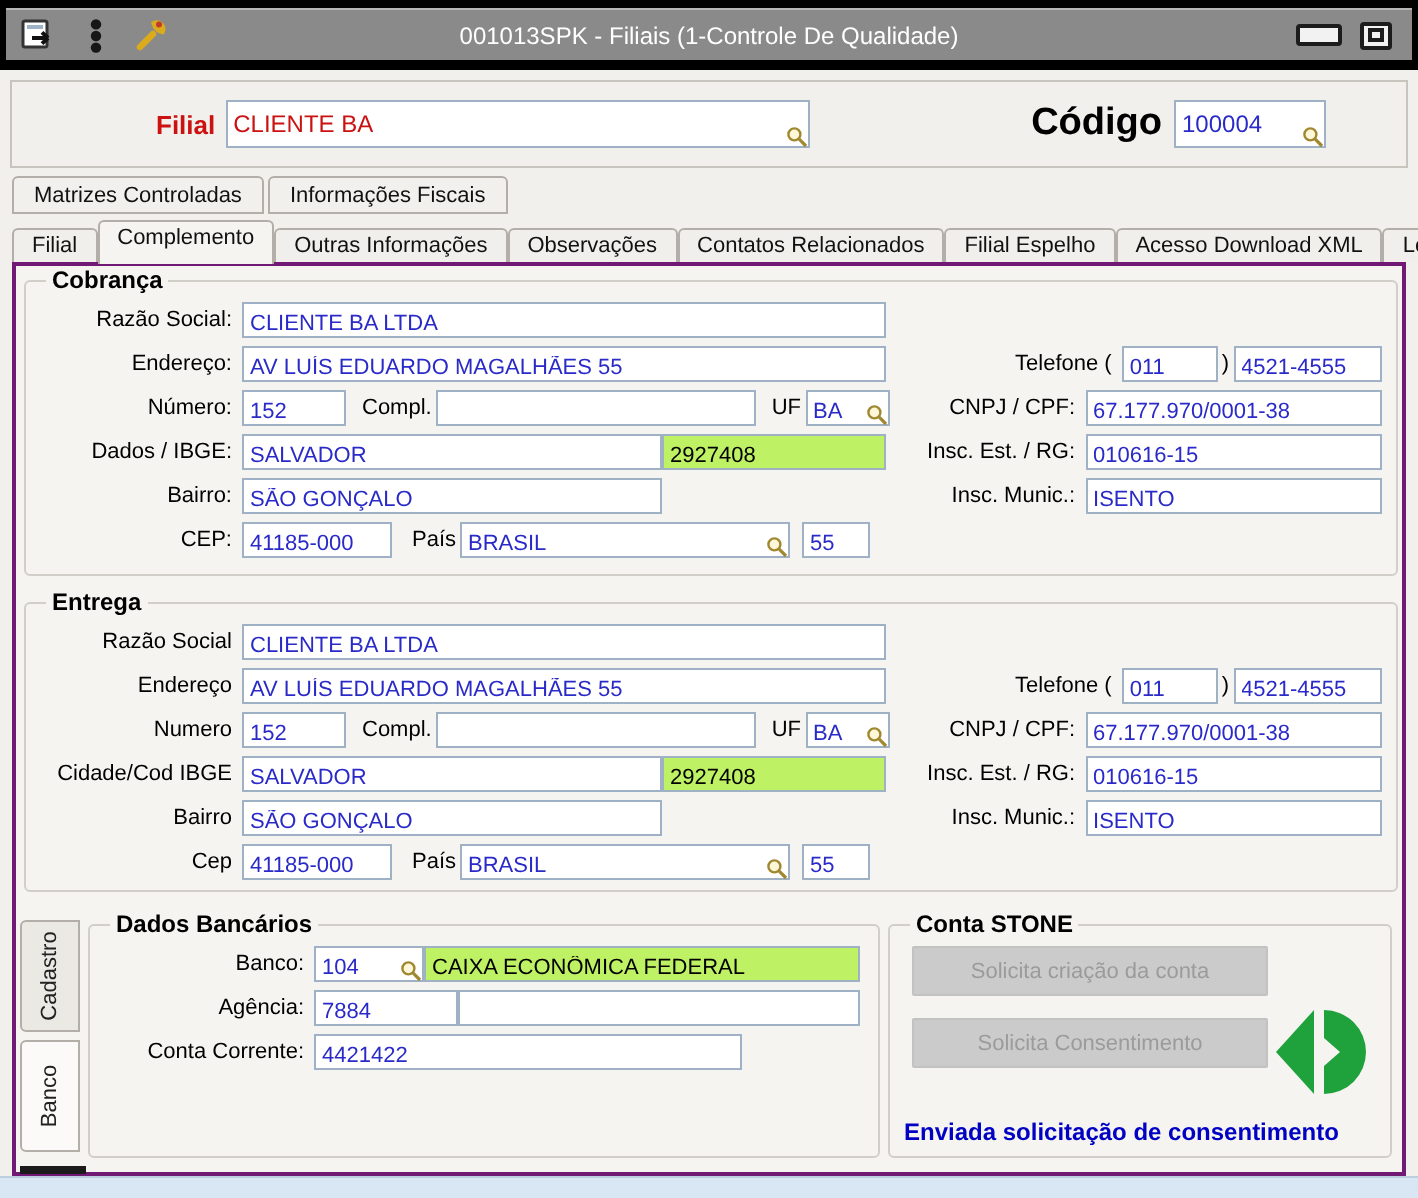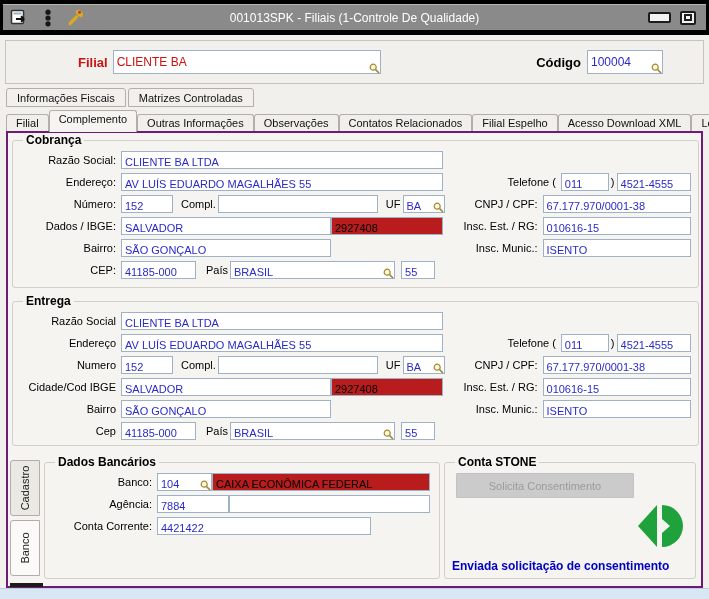--- a/index.html
+++ b/index.html
@@ -10,28 +10,28 @@
   .tb-title{position:absolute;left:0;right:0;text-align:center;color:#fff;font-size:12px;}
   .winbtns{margin-left:auto;display:flex;align-items:center;gap:9px;margin-right:10px;z-index:2;}
   .btn-min{width:19px;height:7px;background:#f2f2f2;border:2px solid #1c1c1c;border-radius:2px;}
   .btn-restore{width:12px;height:10px;background:#f2f2f2;border:2px solid #1c1c1c;border-radius:2px;position:relative;}
   .btn-restore::after{content:"";position:absolute;left:2px;top:1px;width:4px;height:3px;border:2px solid #1c1c1c;}
   .main{position:absolute;top:35px;left:0;right:0;bottom:0;background:#f1f0ec;}
   .bottom-strip{position:absolute;left:0;right:0;bottom:0;height:10px;background:#d9e7f5;border-top:1px solid #bccfe0;}
   .header-panel{position:absolute;top:5px;left:5px;right:5px;height:44px;border:1px solid #c7c4be;
     display:flex;align-items:center;box-sizing:border-box;}
   .lbl-filial{margin-left:72px;font-weight:bold;color:#cc1111;font-size:13px;padding-right:5px;}
-  .lbl-codigo{margin-left:auto;font-weight:bold;color:#000;font-size:13px;padding-right:6px;}
+  .lbl-codigo{margin-left:auto;font-weight:bold;color:#000;font-size:19px;padding-right:6px;}
   .fld{position:relative;display:inline-block;border:1px solid #9fb1c4;background:#fff;height:18px;box-sizing:border-box;vertical-align:middle;}
   .fld input{width:100%;height:100%;border:none;background:transparent;color:#2a2ac8;
     font-family:"Liberation Sans","DejaVu Sans",sans-serif;font-size:11px;padding:0 3px;box-sizing:border-box;outline:none;}
   .fld.big{height:24px;}
   .fld.big input{font-size:12px;}
   .fld.red input{color:#cc1111;}
-  .fld.dis{background:#b91c1c;text-decoration:underline;}
+  .fld.dis{background:#bef264;text-decoration:underline;}
   .fld.dis input{color:#000;}
   .mag{position:absolute;right:0;bottom:-1px;}
   .tabs-top{position:absolute;top:53px;left:6px;display:flex;gap:2px;}
   .tab1{background:#f2f0ec;border:1px solid #b3afa8;border-radius:3px 3px 0 0;padding:3px 10px 2px;font-size:11px;color:#111;}
   .tabs-main{position:absolute;top:74px;left:6px;right:6px;height:22px;display:flex;align-items:flex-end;}
   .tab2{background:#f1efeb;border:1px solid #b3afa8;border-bottom:none;border-radius:3px 3px 0 0;
     padding:2px 9px;font-size:11px;color:#111;height:17px;box-sizing:border-box;white-space:nowrap;}
   .tab2.active{background:#f5f4f0;height:22px;padding-top:2px;position:relative;z-index:3;margin-bottom:-1px;}
   .content{position:absolute;top:96px;left:6px;right:6px;bottom:11px;background:#f5f4f0;border:2px solid #701a75;}
   fieldset{border:1px solid #d2cfc8;border-radius:3px;margin:0;padding:1px 7px 3px 7px;position:absolute;box-sizing:border-box;background:#f5f4f0;}
@@ -83,40 +83,40 @@
   <div class="winbtns">
     <div class="btn-min"></div>
     <div class="btn-restore"></div>
   </div>
 </div>
 
 <div class="main">
 
   <div class="header-panel">
     <span class="lbl-filial">Filial</span>
-    <span class="fld big red" style="width:268px">
+    <span class="fld big red" style="width:292px">
       <input value="CLIENTE BA" style="">
       <svg class="mag" width="11" height="11" viewBox="0 0 11 11">
         <circle cx="4.2" cy="4.2" r="3" fill="#fdf6d8" stroke="#a08830" stroke-width="1.2"></circle>
         <line x1="6.6" y1="6.6" x2="10" y2="10" stroke="#a08830" stroke-width="1.6"></line>
       </svg>
     </span>
     <span class="lbl-codigo">Código</span>
     <span class="fld big" style="width:76px;margin-right:40px">
       <input value="100004" style="">
       <svg class="mag" width="11" height="11" viewBox="0 0 11 11">
         <circle cx="4.2" cy="4.2" r="3" fill="#fdf6d8" stroke="#a08830" stroke-width="1.2"></circle>
         <line x1="6.6" y1="6.6" x2="10" y2="10" stroke="#a08830" stroke-width="1.6"></line>
       </svg>
     </span>
   </div>
 
   <div class="tabs-top">
+    <div class="tab1">Matrizes Controladas</div>
     <div class="tab1">Informações Fiscais</div>
-    <div class="tab1">Matrizes Controladas</div>
   </div>
 
   <div class="tabs-main">
     <div class="tab2">Filial</div>
     <div class="tab2 active">Complemento</div>
     <div class="tab2">Outras Informações</div>
     <div class="tab2">Observações</div>
     <div class="tab2">Contatos Relacionados</div>
     <div class="tab2">Filial Espelho</div>
     <div class="tab2">Acesso Download XML</div>
@@ -329,20 +329,21 @@
       <div class="row">
         <span class="lbl-b">Conta Corrente:</span>
         <span class="fld" style="width:214px">
           <input value="4421422" style=""></span>
       </div>
     </fieldset>
 
     <fieldset id="fs-stone">
       <legend>Conta STONE</legend>
       <div class="stone-buttons">
+        <button class="btn-disabled" disabled="">Solicita criação da conta</button>
         <button class="btn-disabled" disabled="">Solicita Consentimento</button>
       </div>
       <svg class="stone-logo" width="46" height="46" viewBox="0 0 46 46">
         <polygon points="20,2 20,44 1,23" fill="#1fa23c"></polygon>
         <path d="M25,2 A21,21 0 0 1 25,44 L25,30 L33,23 L25,16 Z" fill="#1fa23c"></path>
       </svg>
       <div class="stone-status">Enviada solicitação de consentimento</div>
     </fieldset>
 
   </div>

